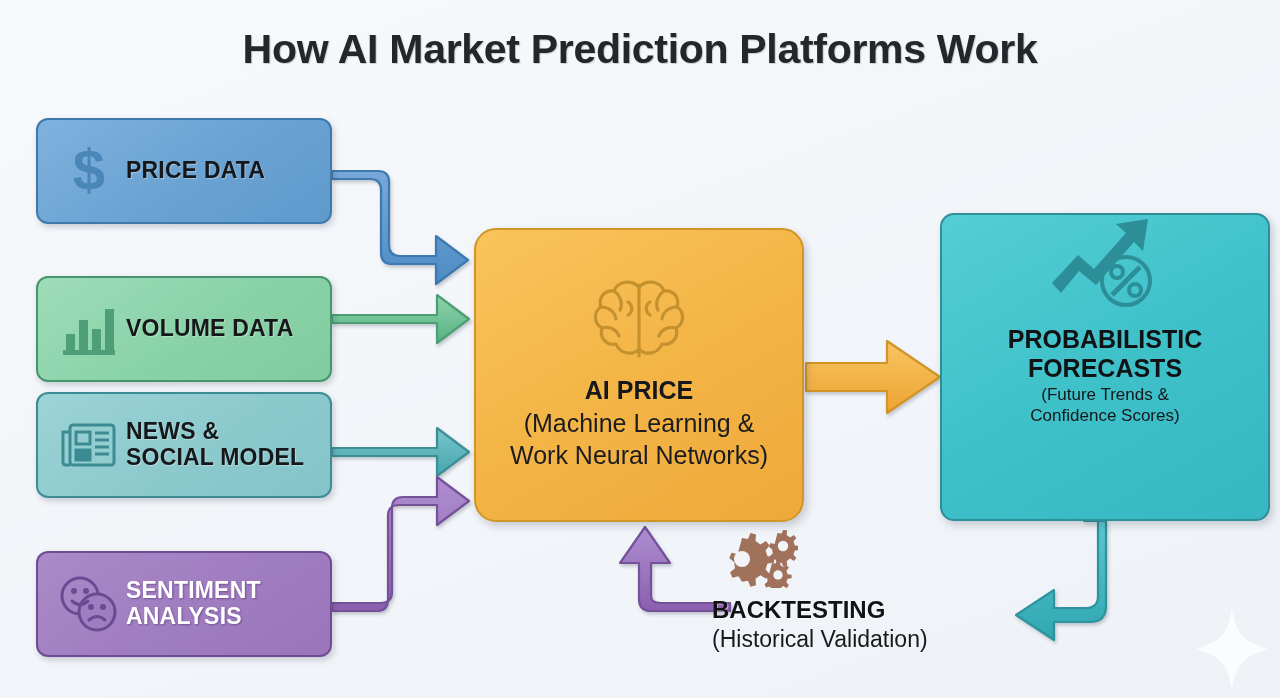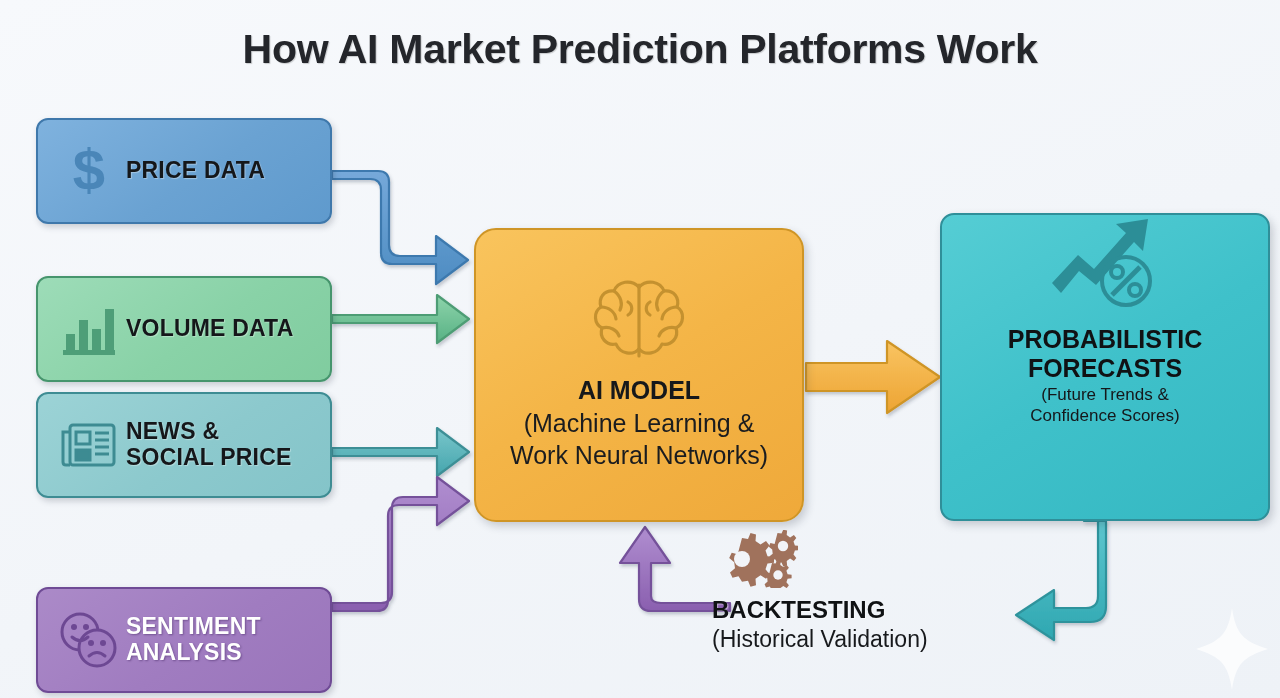--- a/index.html
+++ b/index.html
@@ -65,21 +65,21 @@
     justify-content: center;
   }
   .input-node .label {
     font-size: 23px;
     letter-spacing: 0.2px;
   }
 
   #node-price    { left: 36px;  top: 118px; background: linear-gradient(145deg,#7fb2de 0%, #6aa2d2 55%, #5f9acd 100%); border: 2px solid #3f78ab; }
   #node-volume   { left: 36px;  top: 276px; background: linear-gradient(145deg,#9ddcb8 0%, #89d2a7 55%, #80cc9f 100%); border: 2px solid #46956d; }
   #node-news     { left: 36px;  top: 392px; background: linear-gradient(145deg,#9cd3d6 0%, #8cc9cd 55%, #84c4c9 100%); border: 2px solid #3e8c93; }
-  #node-sentiment{ left: 36px;  top: 551px; background: linear-gradient(145deg,#ab8ac8 0%, #a07cc0 55%, #9a75bb 100%); border: 2px solid #6f4b95; margin-top: 36px; }
+  #node-sentiment{ left: 36px;  top: 551px; background: linear-gradient(145deg,#ab8ac8 0%, #a07cc0 55%, #9a75bb 100%); border: 2px solid #6f4b95; }
   #node-sentiment .label { color: #ffffff; text-shadow: 1px 1px 2px rgba(60,30,90,0.45); }
 
   
   #node-ai {
     left: 474px;
     top: 228px;
     width: 330px;
     height: 294px;
     border-radius: 22px;
     border: 2px solid #cf9526;
@@ -277,21 +277,21 @@
           <rect x="10" y="6" width="44" height="40" rx="3"></rect>
           <path d="M10 13 L3 13 Q3 13 3 16 L3 43 Q3 46 6 46 L10 46"></path>
           <rect x="16" y="13" width="14" height="12"></rect>
           <rect x="16" y="31" width="14" height="10" fill="#3d8b92"></rect>
           <path d="M35 14 H49 M35 21 H49 M35 28 H49 M35 35 H49"></path>
         </g>
       </svg>
     </div>
     <div class="label">
       <span>NEWS &amp;</span><br>
-      <span>SOCIAL PRICE</span>
+      <span>SOCIAL MODEL</span>
     </div>
   </div>
 
   <div class="node input-node" id="node-sentiment">
     <div class="icon-wrap">
       <svg width="62" height="60" viewBox="0 0 62 60" aria-hidden="true">
         <g stroke="#6d4893" stroke-width="3" fill="none">
           <circle cx="22" cy="22" r="18"></circle>
           <circle cx="39" cy="38" r="18" fill="#a07cc0"></circle>
         </g>
@@ -326,21 +326,21 @@
           <path d="M14 33 C22 33 28 38 29 45"></path>
           <path d="M15 54 C23 52 30 56 32 62"></path>
           <path d="M77 17 C70 22 68 30 71 36"></path>
           <path d="M90 33 C82 33 76 38 75 45"></path>
           <path d="M89 54 C81 52 74 56 72 62"></path>
           <path d="M41 28 C46 31 46 38 41 41"></path>
           <path d="M63 28 C58 31 58 38 63 41"></path>
         </g>
       </svg>
     </div>
-    <div class="ai-title">AI MODEL</div>
+    <div class="ai-title">AI PRICE</div>
     <div class="ai-sub">
       <span>(Machine Learning &amp;</span><br>
       <span>Work Neural Networks)</span>
     </div>
   </div>
 
   <div class="node" id="node-forecast">
     <div style="margin-top:-4px;">
       <svg width="114" height="100" viewBox="0 0 114 100" aria-hidden="true">
         <path d="M4 72 L30 44 L46 58 L78 22 L68 13 L100 8 L95 40 L86 31 L48 74 L31 60 L13 82 Z" fill="#2c8e97"></path>

